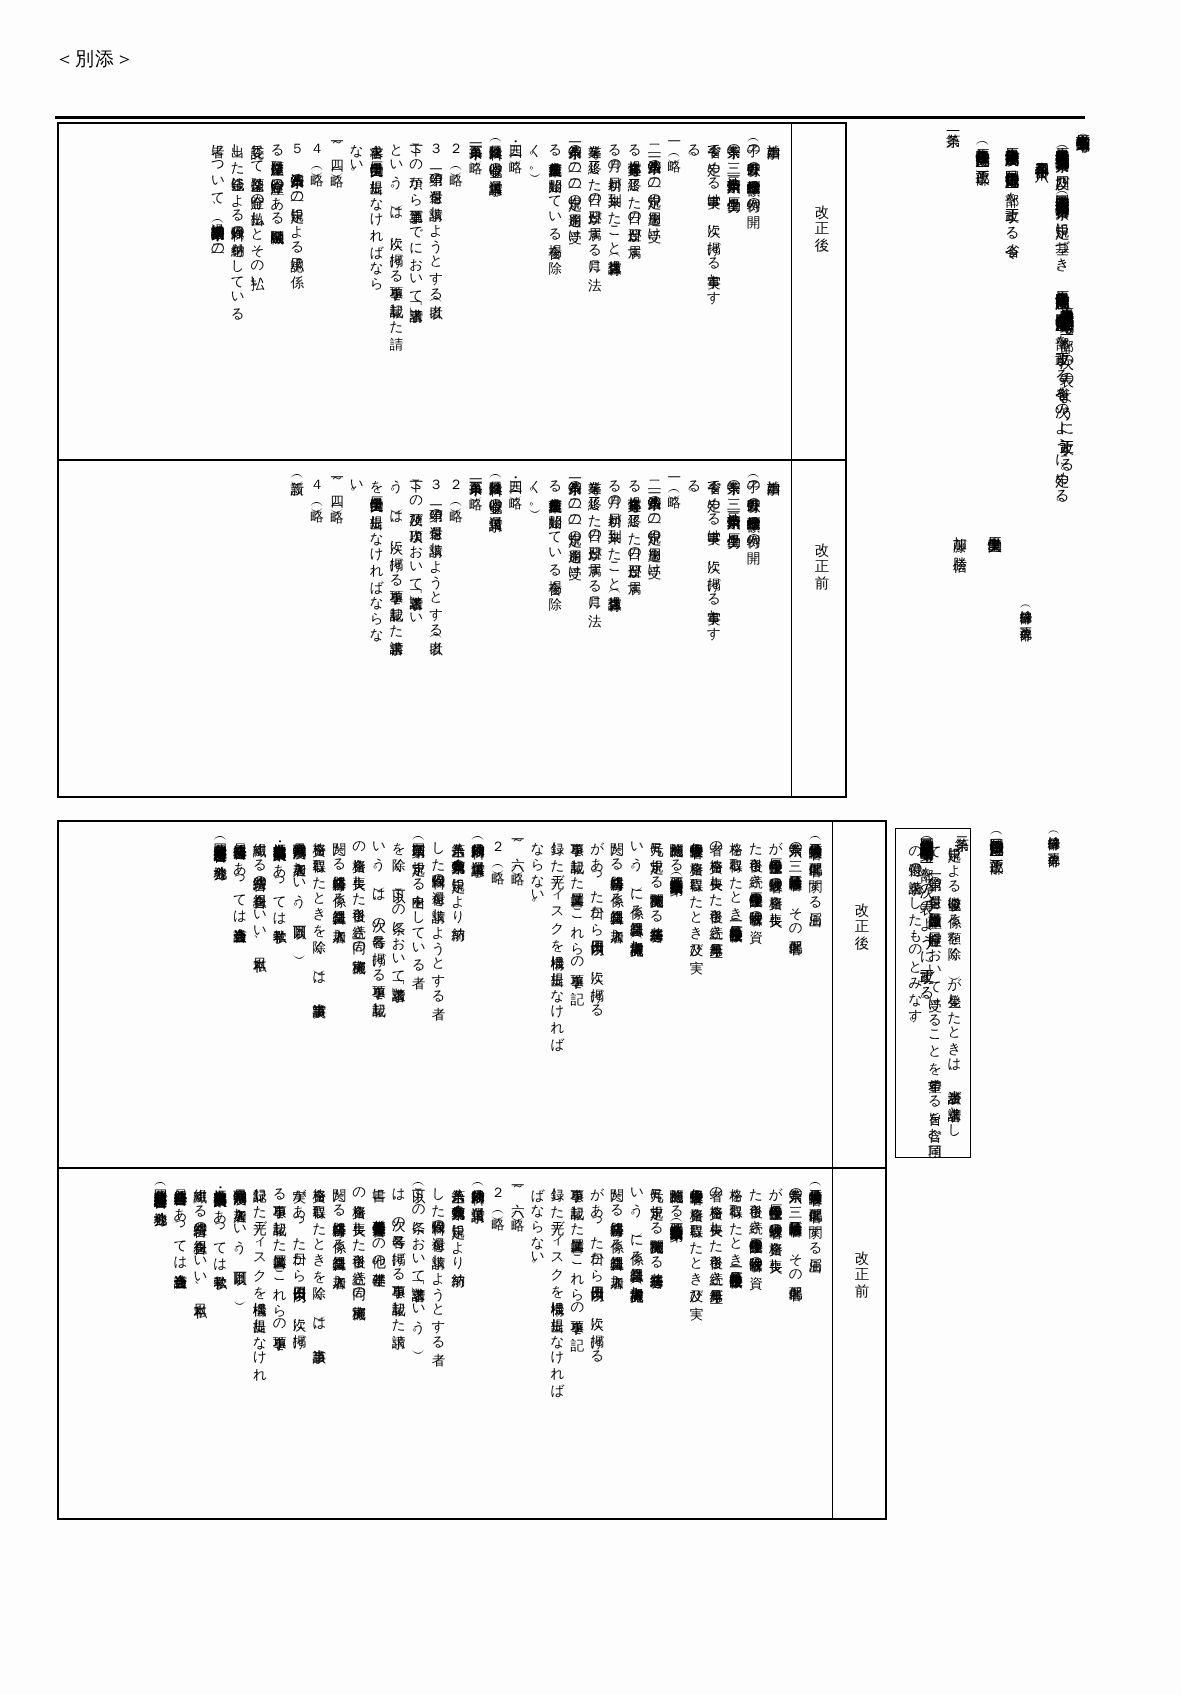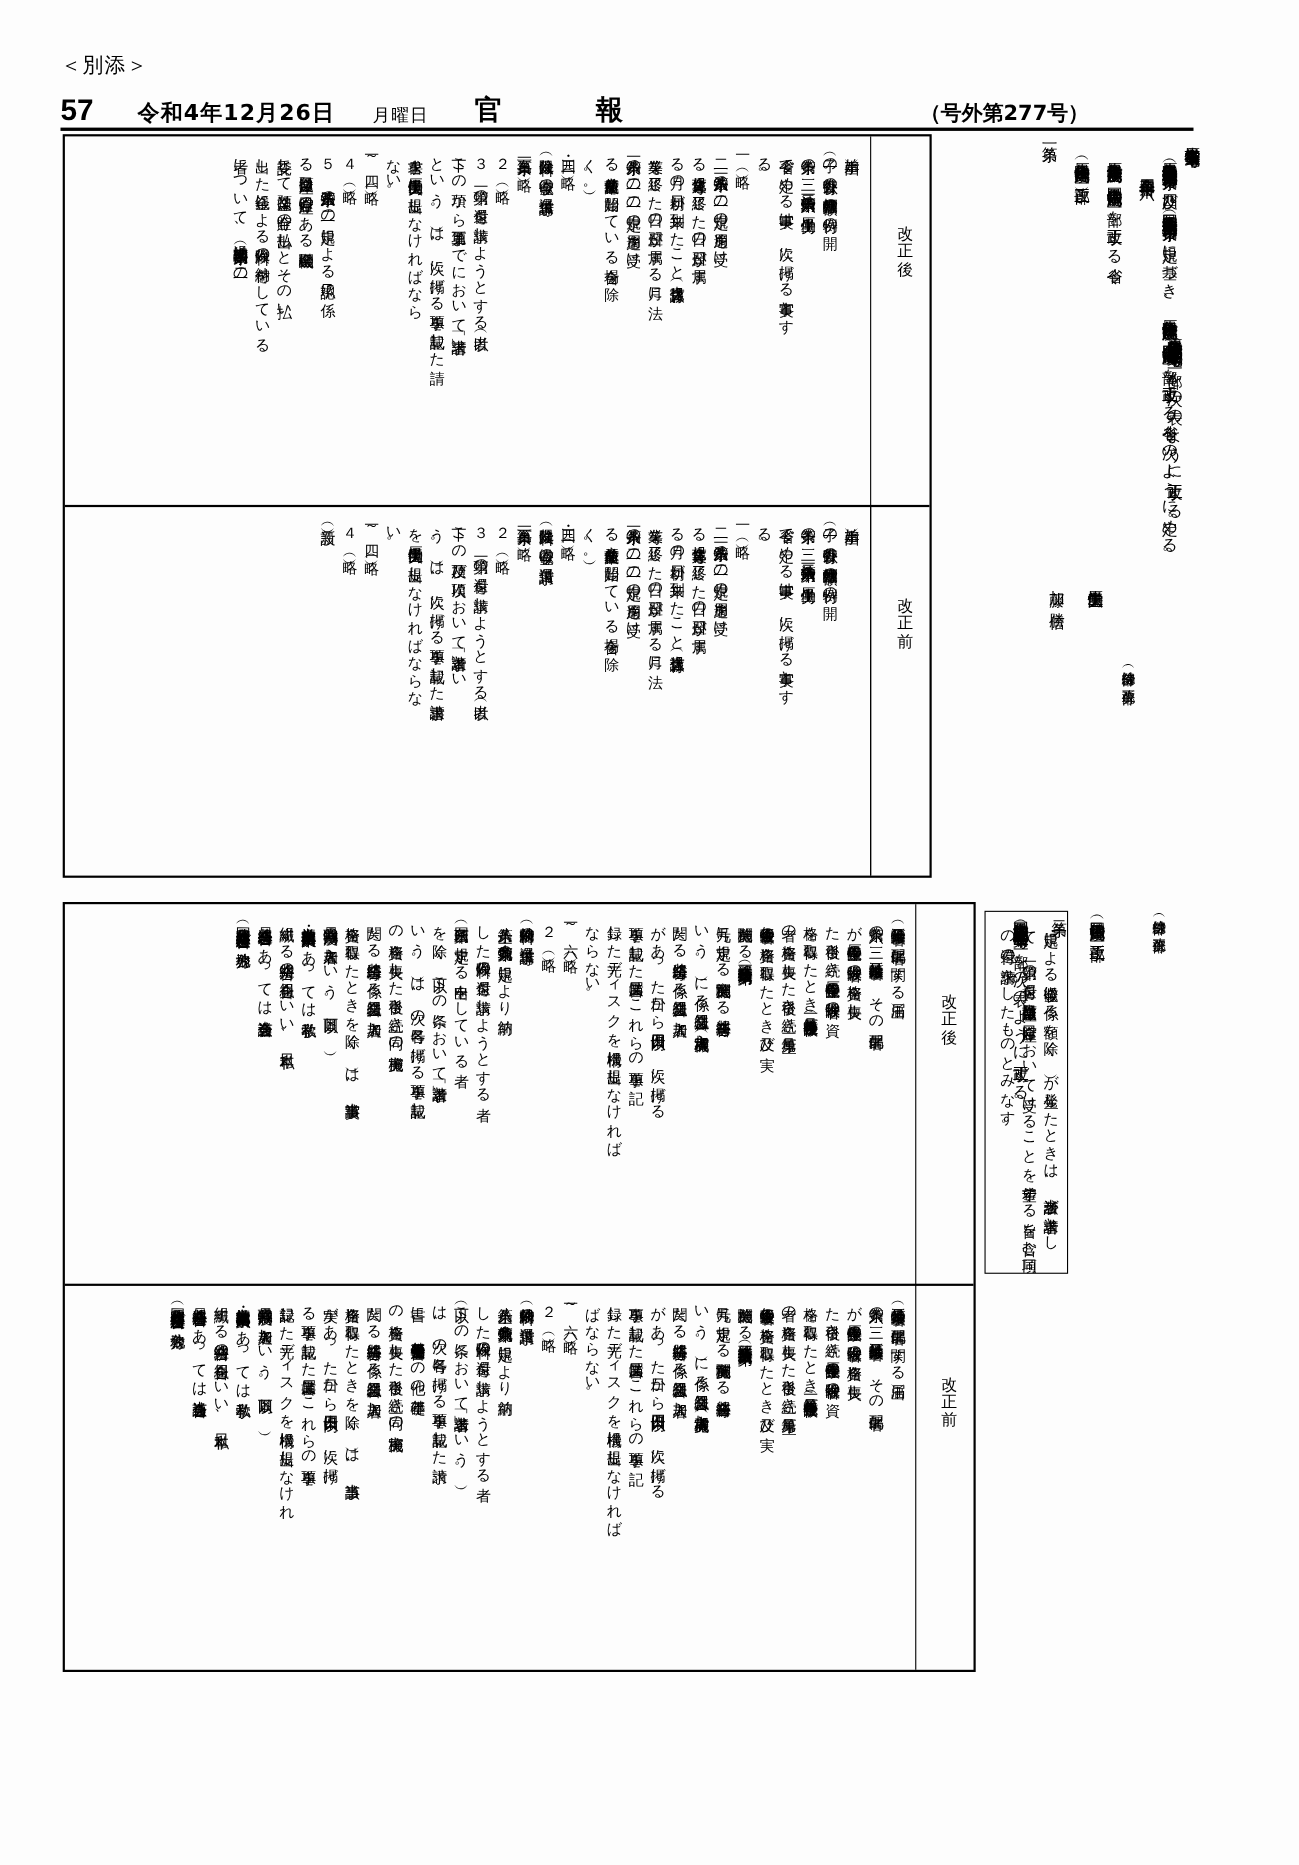--- a/index.html
+++ b/index.html
@@ -228,27 +228,20 @@
     font-size:13.6px;
   }
 </style>
 </head>
 <body>
 
 <div class="page">
 
   <div class="bessou">＜別添＞</div>
 
-  <div class="masthead">
-    <span class="mh-page">57</span>
-    <span class="mh-date">令和4年12月26日</span>
-    <span class="mh-weekday">月曜日</span>
-    <span class="mh-title">官　報</span>
-    <span class="mh-issue">（号外第277号）</span>
-  </div>
   <div class="mh-rule"></div>
 
   <div class="intro vwrap">
     <p>〇厚生労働省令第百七十三号</p>
     <p class="indent1">厚生年金保険法（昭和二十九年法律第百十五号）第百条の四及び国民年金法（昭和三十四年法律第百四十一号）第百十条の規定に基づき、厚生年金保険法施行規則及び国民年金法施行規則の一部を改正する省令を次のように定める。</p>
     <p class="indent2 gap">令和四年十二月二十六日</p>
     <p class="indent1 gap">厚生年金保険法施行規則及び国民年金法施行規則の一部を改正する省令</p>
     <p class="indent1 gap">（厚生年金保険法施行規則の一部改正）</p>
     <p class="gap">第一条</p>
   </div>

